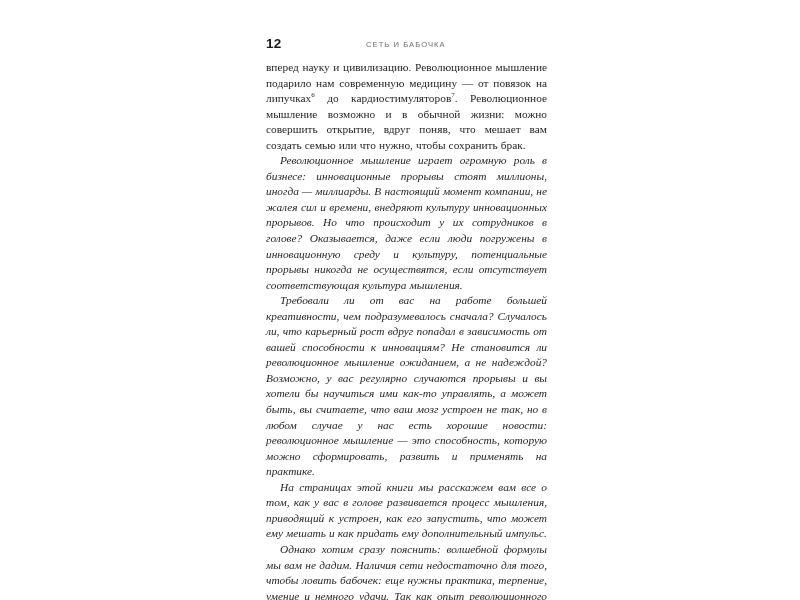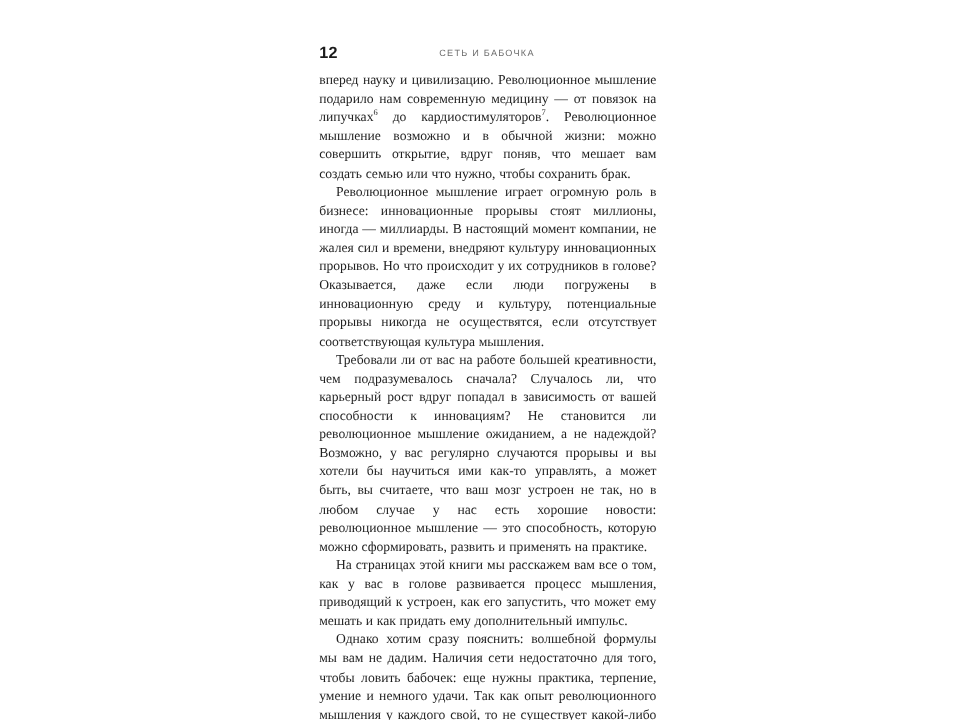--- a/index.html
+++ b/index.html
@@ -71,20 +71,21 @@
     line-height: 15.55px;
     color: #1f1f1f;
     text-align: justify;
     text-justify: inter-word;
     hyphens: manual;
     -webkit-hyphens: manual;
     word-spacing: 0.02em;
   }
   .para + .para {
     text-indent: 14px;
+    font-style: italic;
   }
   .para:first-child {
     text-indent: 0;
     font-family: Liberation Serif, serif;
   }
   sup {
     font-size: 0.62em;
     line-height: 0;
     vertical-align: super;
   }

